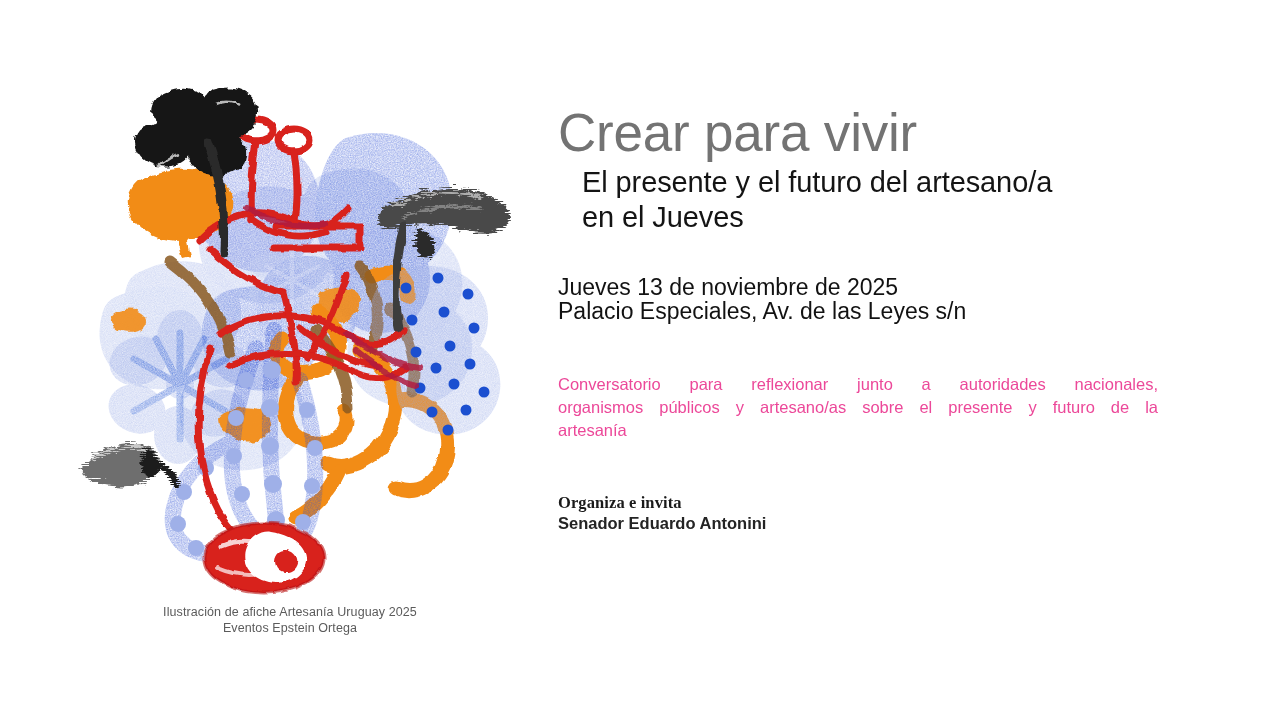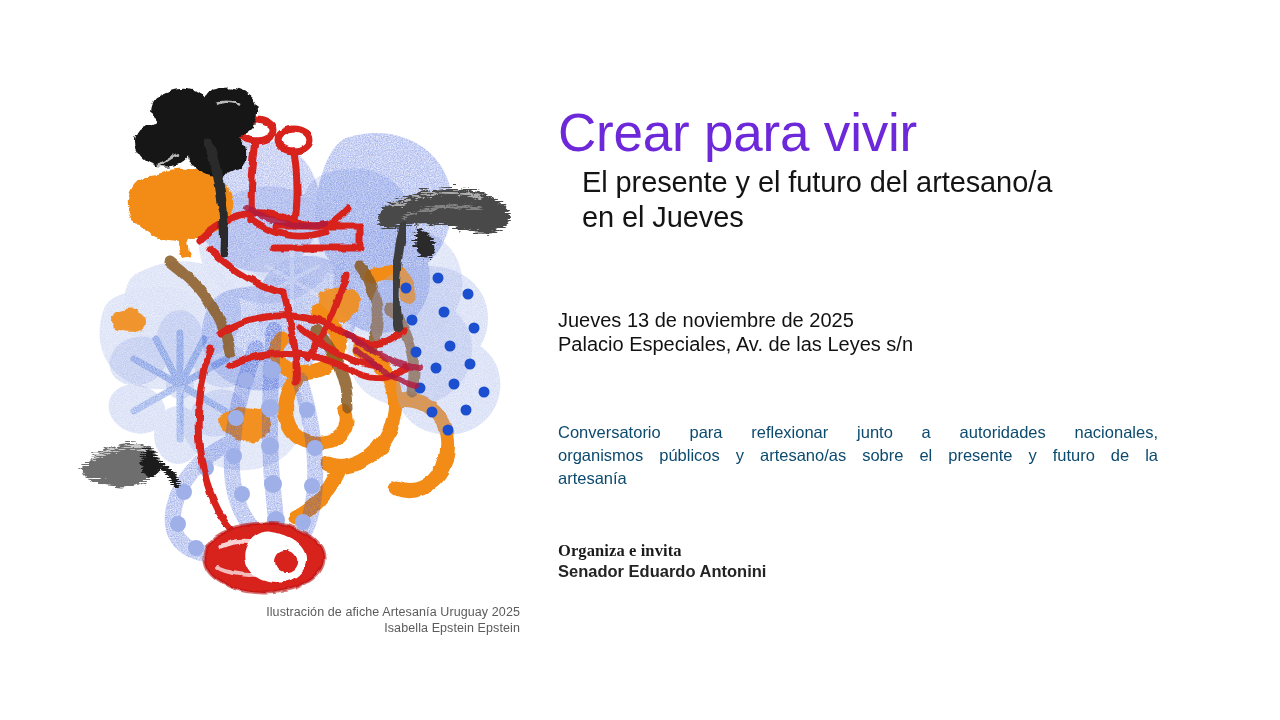--- a/index.html
+++ b/index.html
@@ -37,21 +37,21 @@
     height: 520px;
     display: block;
   }
   #artwork-svg {
     width: 460px;
     height: 520px;
     display: block;
   }
   #artwork-caption {
     width: 460px;
-    text-align: right;
+    text-align: center;
     margin-top: 4px;
     font-size: 12.5px;
     line-height: 16px;
     color: #5b5b5b;
     letter-spacing: 0.1px;
   }
   #artwork-caption .cap-line {
     display: block;
   }
 
@@ -60,51 +60,51 @@
     position: absolute;
     left: 558px;
     top: 104px;
     width: 640px;
   }
 
   #event-title {
     font-size: 53px;
     line-height: 57px;
     font-weight: 400;
-    color: #6d28d9;
+    color: #737373;
     margin: 0;
     letter-spacing: -0.2px;
     white-space: nowrap;
   }
 
   #event-subtitle {
     font-size: 29px;
     line-height: 35px;
     font-weight: 400;
     color: #141414;
     margin: 4px 0 0 0;
     max-width: 625px;
     letter-spacing: -0.1px;
   }
   #event-subtitle .sub-line { display: block; margin-left: 24px; }
 
   #event-details {
-    margin-top: 74px;
-    font-size: 20px;
+    margin-top: 41px;
+    font-size: 23px;
     line-height: 23.5px;
     color: #121212;
   }
   #event-details .detail-line { display: block; }
 
   #event-description {
-    margin-top: 65px;
+    margin-top: 50px;
     width: 600px;
     font-size: 16.5px;
     line-height: 23px;
-    color: #0c4a6e;
+    color: #ec4899;
     text-align: justify;
   }
   #event-description .desc-last {
     text-align: left;
   }
 
   #organizer-block {
     margin-top: 50px;
     font-size: 16.5px;
     line-height: 21px;
@@ -355,21 +355,21 @@
           <ellipse cx="204" cy="478" rx="60" ry="35" fill="none" stroke="#b81211" stroke-width="3" opacity="0.6"></ellipse>
           <path d="M212,452 C236,456 248,470 246,482 C244,496 226,506 208,502 C190,498 180,482 186,468 C191,456 202,450 212,452 Z" fill="#ffffff"></path>
           <path d="M224,470 C234,470 240,478 236,486 C232,494 220,494 216,486 C213,479 217,470 224,470 Z" fill="#d8201f"></path>
           <path d="M162,466 C176,460 190,460 198,464" stroke="#ffffff" stroke-width="5" fill="none" opacity="0.8" stroke-linecap="round"></path>
           <path d="M158,488 C172,494 188,496 200,494" stroke="#ffffff" stroke-width="4" fill="none" opacity="0.7" stroke-linecap="round"></path>
         </g>
 
       </svg>
       <figcaption id="artwork-caption">
         <span class="cap-line">Ilustración de afiche Artesanía Uruguay 2025</span>
-        <span class="cap-line">Isabella Epstein Epstein</span>
+        <span class="cap-line">Eventos Epstein Ortega</span>
       </figcaption>
     </figure>
   </div>
 
   <div id="text-column">
 
     <h1 id="event-title">Crear para vivir</h1>
 
     <h2 id="event-subtitle">
       <span class="sub-line">El presente y el futuro del artesano/a</span>

